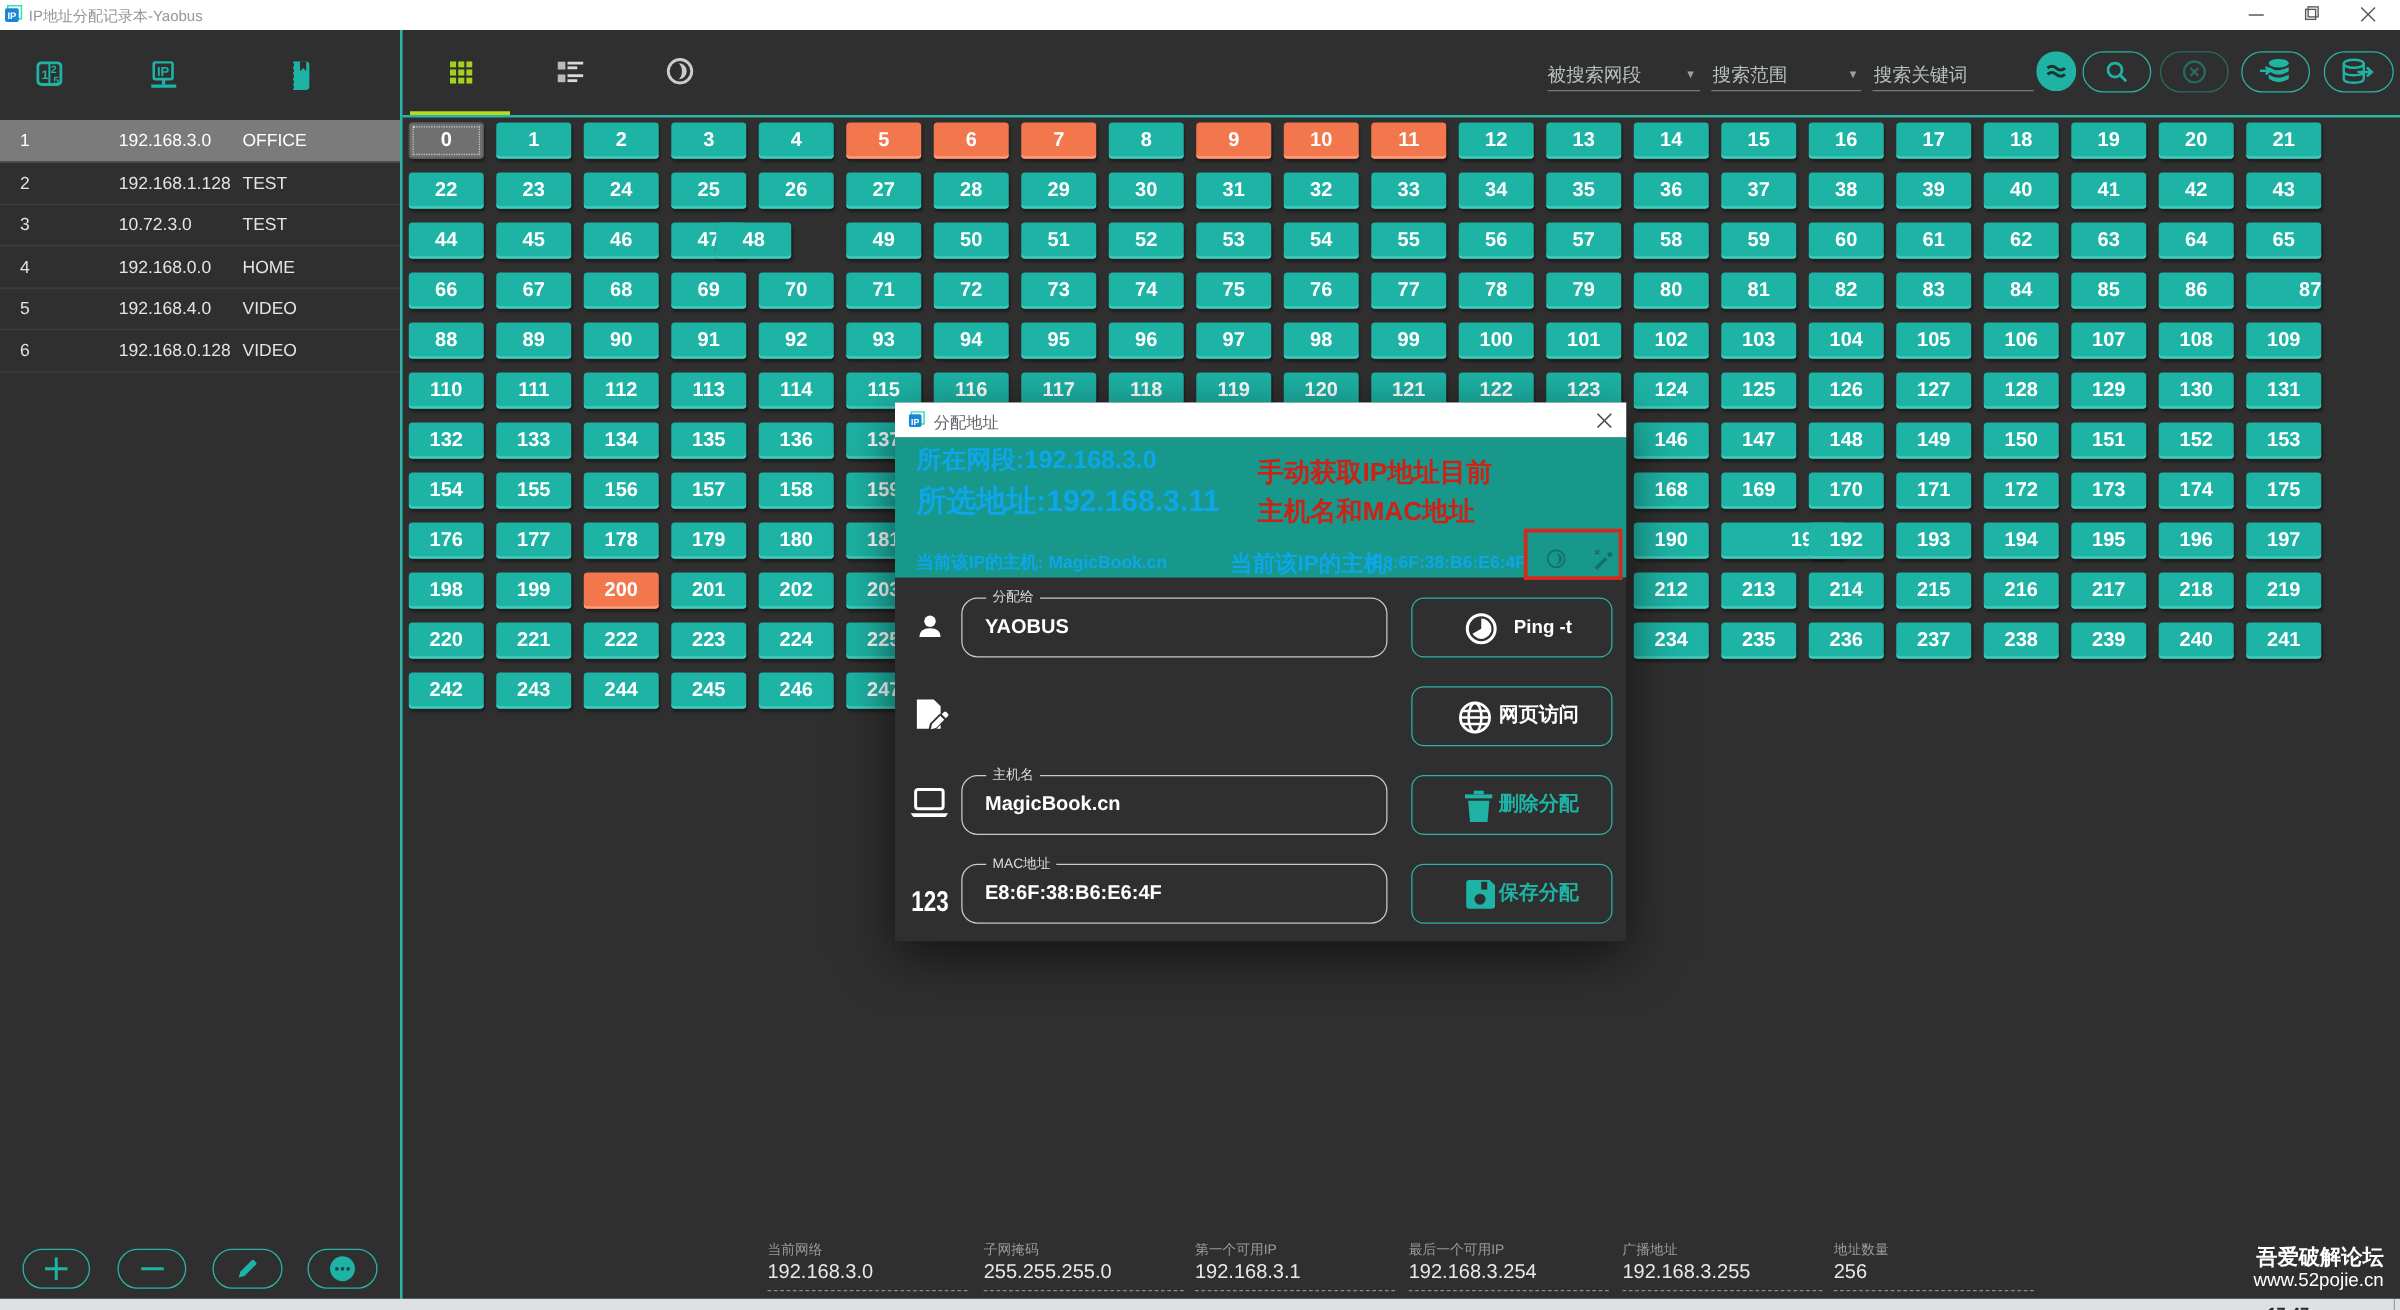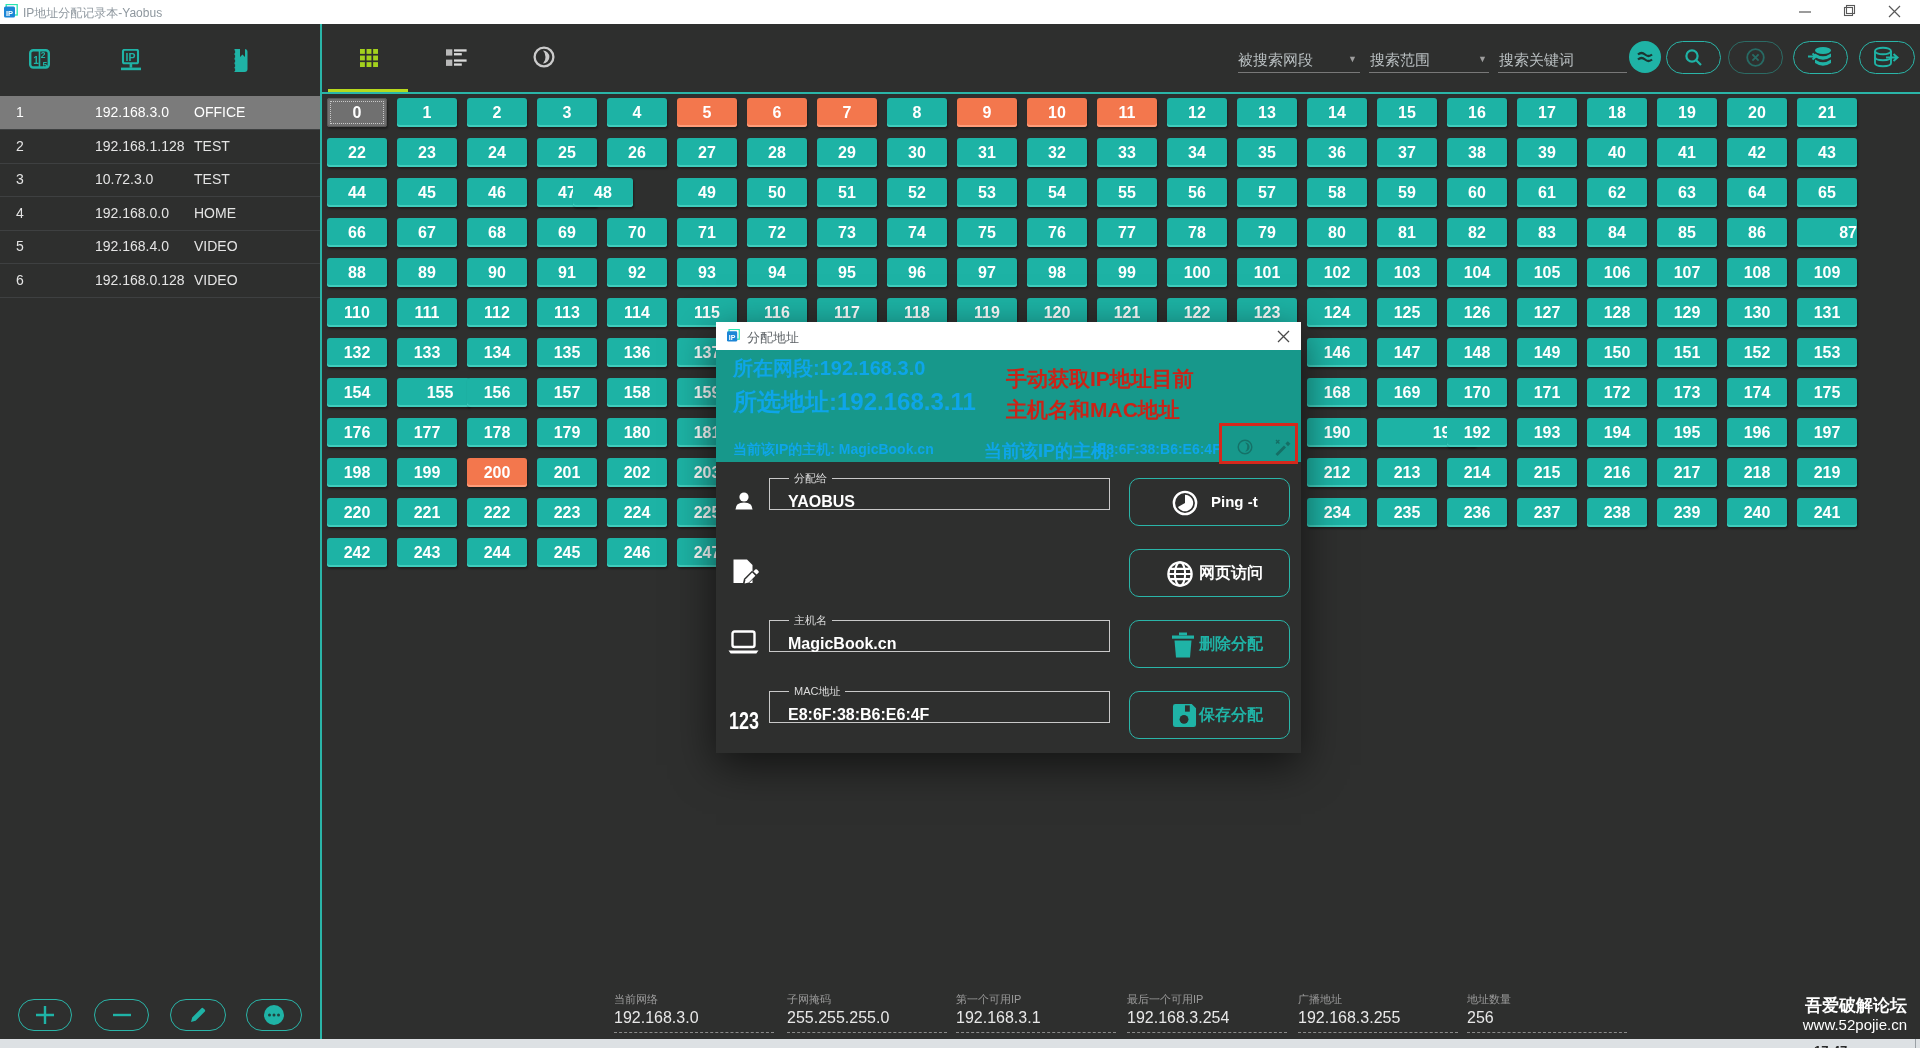--- a/index.html
+++ b/index.html
@@ -17,21 +17,21 @@
 .gb.zero{background:#707070;box-shadow:inset 0 0 0 1px #5a5a5a,1px 2px 2px rgba(0,0,0,.35);outline:1px dotted #c9c9c9;outline-offset:-4px;}
 .pill{border:1.5px solid #2ab5a8;border-radius:17px;box-sizing:border-box;}
 .stat .lb{font-size:11px;color:#9b9b9b;display:block;}
 .stat .vl{font-size:16px;color:#e8e8e8;display:block;margin-top:2px;}
 .stat{border-bottom:1px dashed #8a8a8a;padding-bottom:5px;}
 #modal{left:716px;top:322px;width:585px;height:431px;background:#2e2f2e;box-shadow:0 12px 40px rgba(0,0,0,.6);}
 #mtitle{left:0;top:0;width:585px;height:28px;background:#fff;}
 #mhead{left:0;top:28px;width:585px;height:112px;background:#17988b;}
 .hw{color:#0ea5e9;font-weight:bold;line-height:1;text-align:right;}
 .hr{color:#cb2317;font-weight:bold;line-height:1;}
-.fld{border:1px solid #c9c9c9;border-radius:0;box-sizing:border-box;width:341px;height:32px;}
+.fld{border:1px solid #c9c9c9;border-radius:13px;box-sizing:border-box;width:341px;height:48px;}
 .fld .lab{position:absolute;top:-8px;left:19px;font-size:11px;color:#dcdcdc;background:#2e2f2e;padding:0 5px;line-height:15px;}
 .fld .val{position:absolute;left:18px;top:0;line-height:46px;font-weight:bold;font-size:16px;color:#fff;}
 .mbtn{border:1.5px solid #2ab5a8;border-radius:10px;box-sizing:border-box;width:161px;height:48px;color:#fff;font-weight:bold;}
 .mbtn .t{position:absolute;top:0;line-height:45px;}
 .teal{color:#1fb3a6;}
 </style></head><body>
 
 <div class="abs" id="titlebar"></div>
 <svg class="abs" style="left:4px;top:4px" width="14" height="14" viewBox="0 0 14 14">
 <rect x="2.2" y="0.5" width="11" height="10.5" fill="none" stroke="#27e5b0" stroke-width="1.3"></rect>
@@ -326,21 +326,21 @@
 <div class="abs gb" style="left:1237px;top:338px;">145</div>
 <div class="abs gb" style="left:1307px;top:338px;">146</div>
 <div class="abs gb" style="left:1377px;top:338px;">147</div>
 <div class="abs gb" style="left:1447px;top:338px;">148</div>
 <div class="abs gb" style="left:1517px;top:338px;">149</div>
 <div class="abs gb" style="left:1587px;top:338px;">150</div>
 <div class="abs gb" style="left:1657px;top:338px;">151</div>
 <div class="abs gb" style="left:1727px;top:338px;">152</div>
 <div class="abs gb" style="left:1797px;top:338px;">153</div>
 <div class="abs gb" style="left:327px;top:378px;">154</div>
-<div class="abs gb" style="left:397px;top:378px;padding-left:13px;">155</div>
+<div class="abs gb" style="left:397px;top:378px;">155</div>
 <div class="abs gb" style="left:467px;top:378px;">156</div>
 <div class="abs gb" style="left:537px;top:378px;">157</div>
 <div class="abs gb" style="left:607px;top:378px;">158</div>
 <div class="abs gb" style="left:677px;top:378px;">159</div>
 <div class="abs gb" style="left:747px;top:378px;">160</div>
 <div class="abs gb" style="left:817px;top:378px;">161</div>
 <div class="abs gb" style="left:887px;top:378px;">162</div>
 <div class="abs gb" style="left:957px;top:378px;">163</div>
 <div class="abs gb" style="left:1027px;top:378px;">164</div>
 <div class="abs gb" style="left:1097px;top:378px;">165</div>

